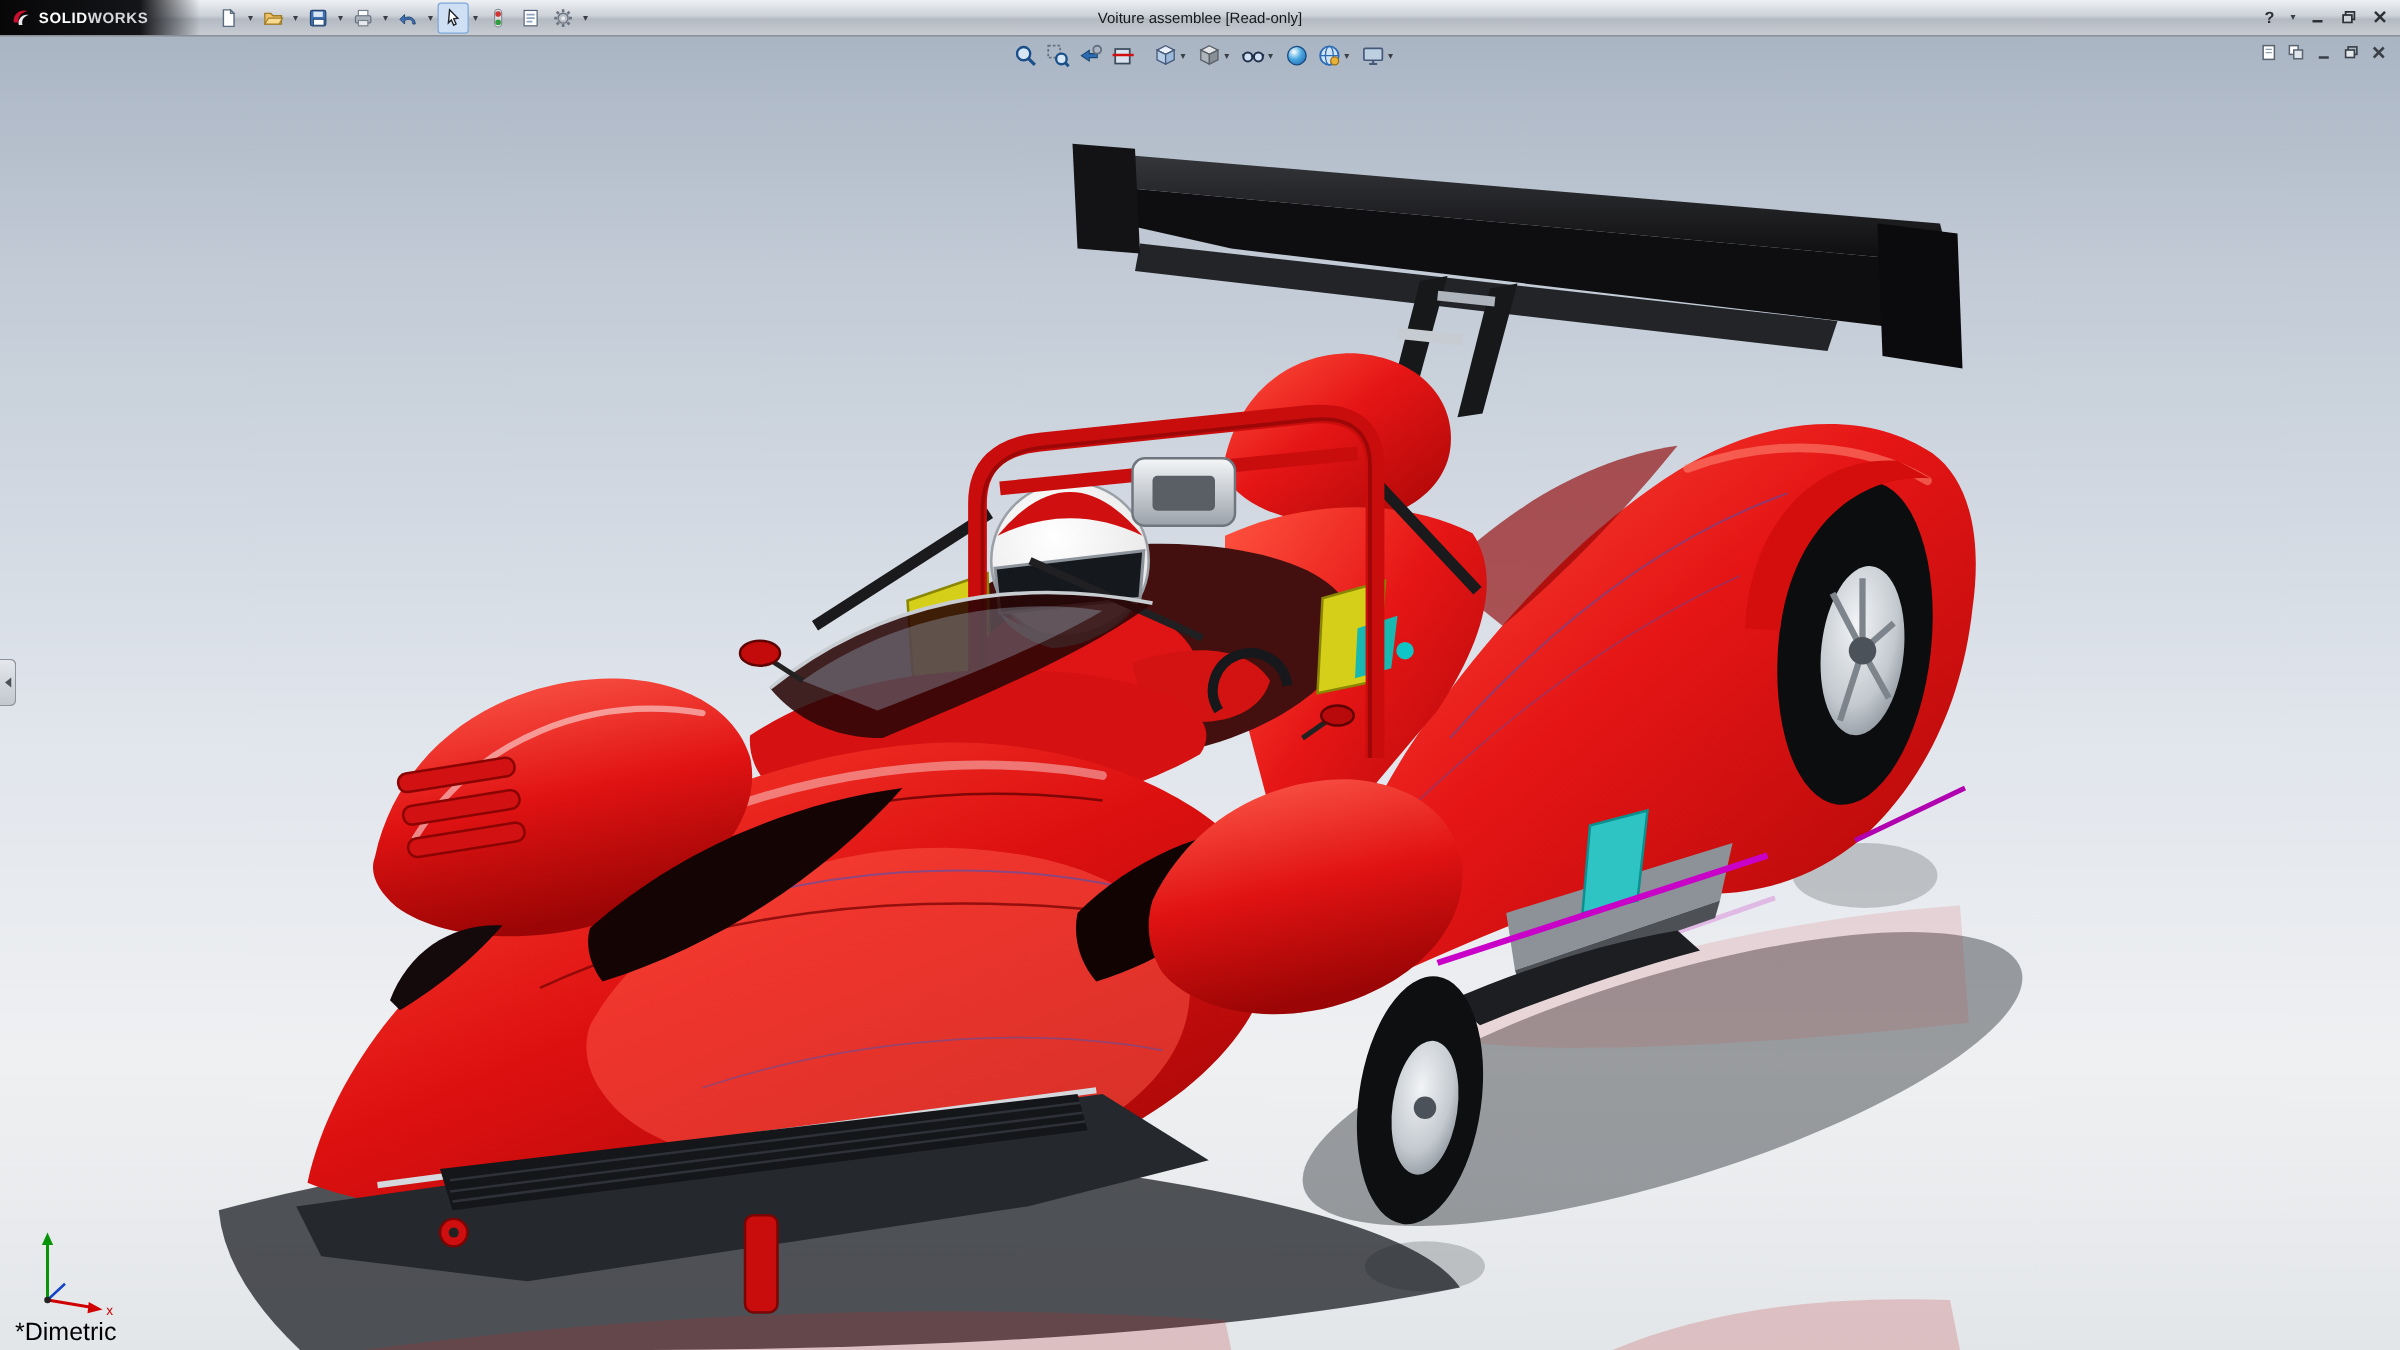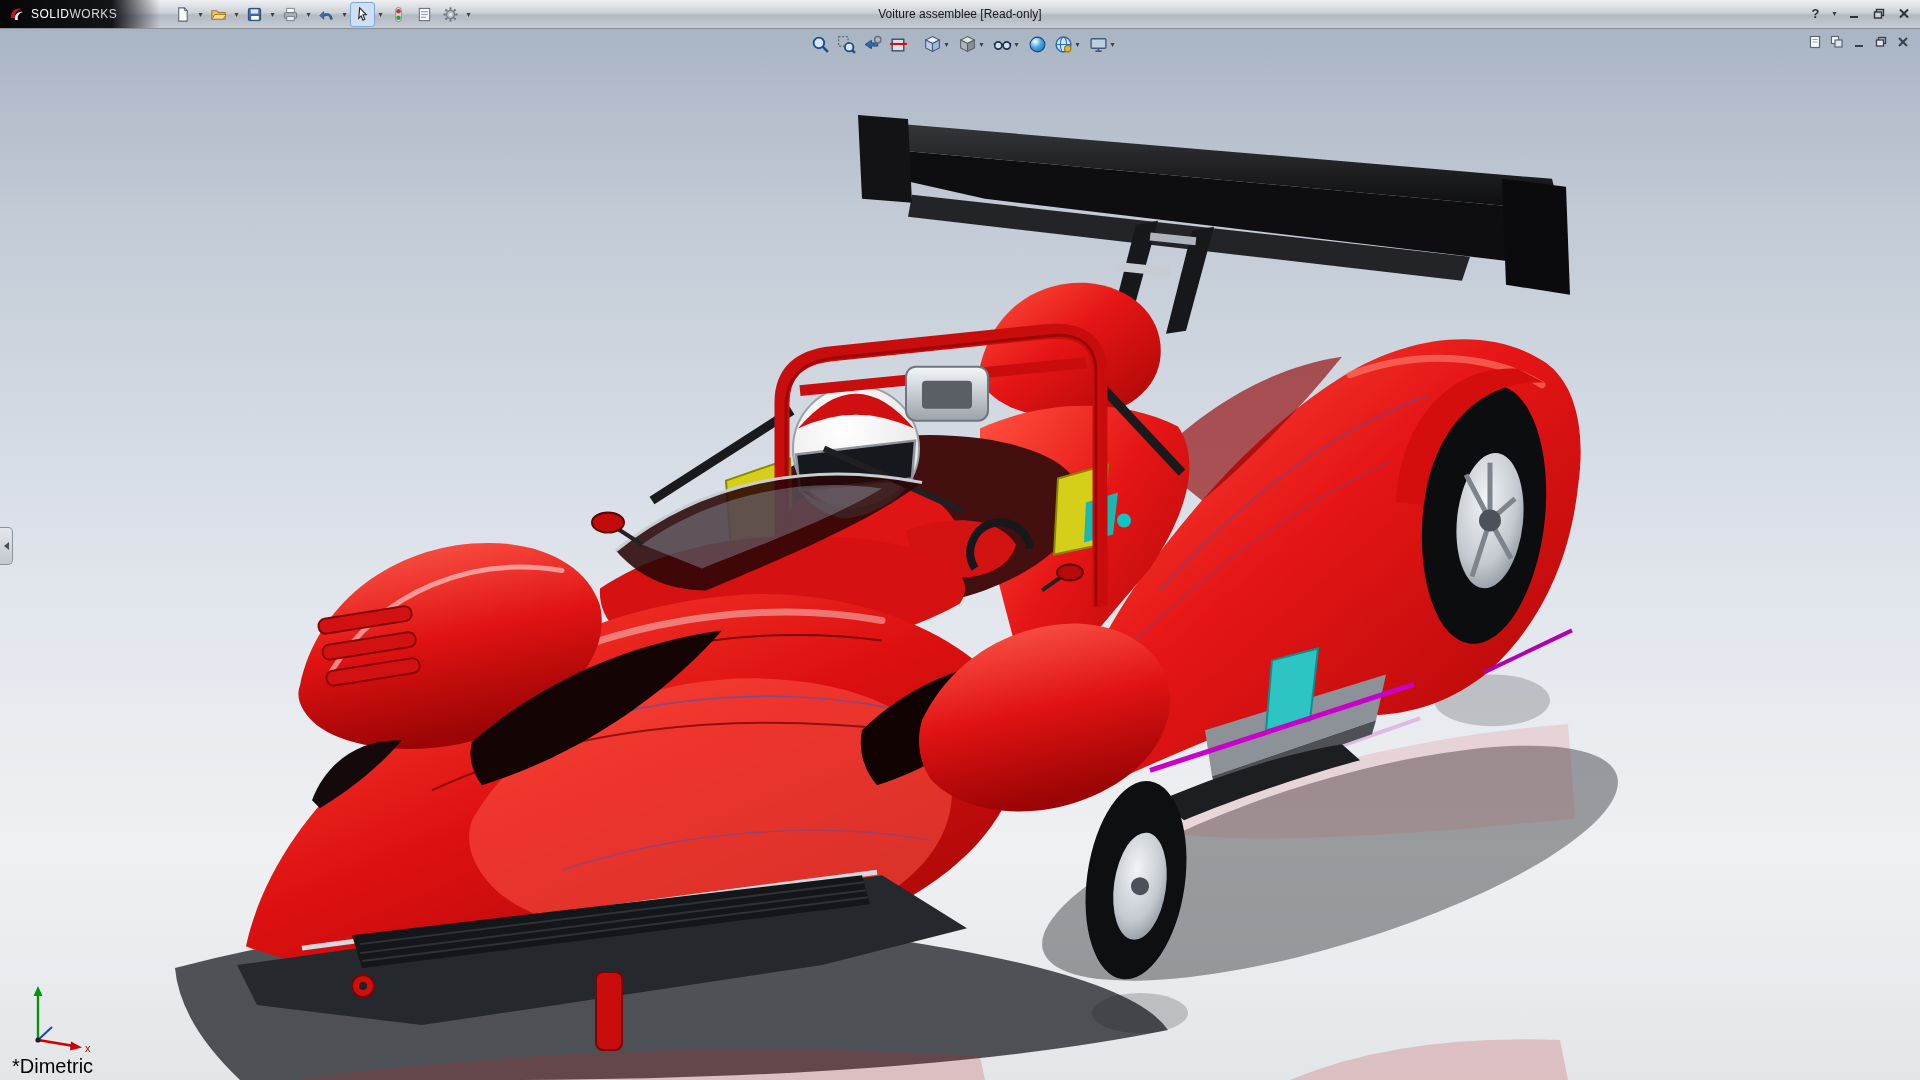--- a/index.html
+++ b/index.html
@@ -7,22 +7,22 @@
           font-family:"Liberation Sans","DejaVu Sans",sans-serif;user-select:none;}
 
   
   .titlebar{position:absolute;top:0;left:0;right:0;height:28px;
     background:linear-gradient(180deg,#eef0f3 0%,#ccd1d8 45%,#b4bac2 55%,#c7ccd3 100%);
     border-bottom:1px solid #8a8f96;z-index:30;}
   .logo-zone{position:absolute;left:0;top:0;height:28px;width:160px;
     background:linear-gradient(90deg,#070708 0%,#141519 70%,rgba(20,21,25,0) 100%);
     display:flex;align-items:center;padding-left:8px;box-sizing:border-box;}
   .logo-text{color:#fff;font-size:12px;letter-spacing:.5px;margin-left:5px;white-space:nowrap;}
-  .logo-text .bold{font-weight:normal;color:#fff;margin-top:48px;}
-  .logo-text .light{font-weight:normal;color:#d6d8dc;}
+  .logo-text .bold{font-weight:bold;color:#fff;margin-top:48px;}
+  .logo-text .light{font-weight:bold;color:#d6d8dc;}
   .main-toolbar{position:absolute;left:170px;top:2px;display:flex;align-items:center;gap:1px;}
   .tbtn{display:inline-flex;align-items:center;justify-content:center;width:23px;height:23px;
         border-radius:3px;border:1px solid transparent;cursor:default;}
   .tbtn.active{background:#cfe0f4;border-color:#7da7d9;}
   .dd{font-size:8px;color:#3a3f45;width:9px;display:inline-block;text-align:center;}
   .title-text{position:absolute;left:0;right:0;top:0;height:28px;line-height:28px;
     text-align:center;font-size:12px;color:#15181c;pointer-events:none;}
   .win-controls{position:absolute;right:6px;top:3px;display:flex;align-items:center;gap:4px;z-index:2;}
   .wbtn{display:inline-flex;align-items:center;justify-content:center;width:21px;height:20px;
         border-radius:2px;color:#2c3137;font-size:13px;font-weight:bold;}

